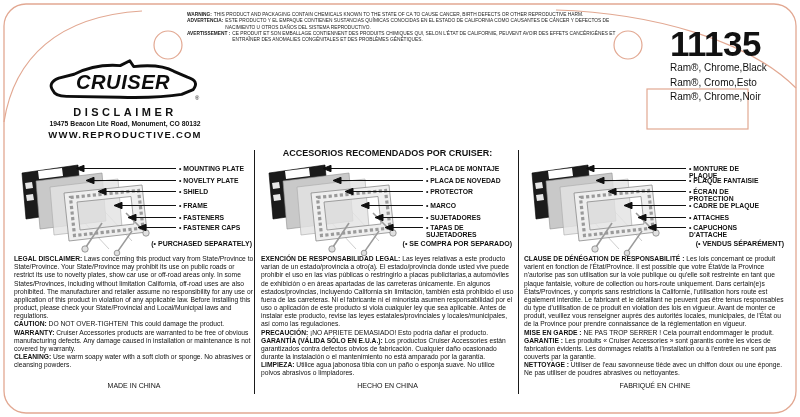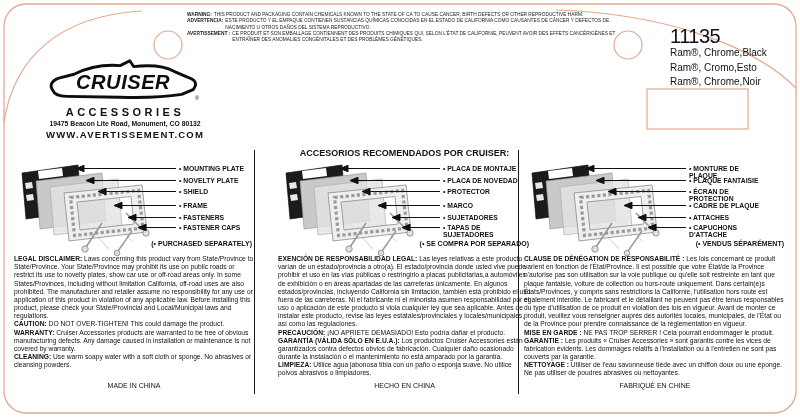--- a/index.html
+++ b/index.html
@@ -14,27 +14,27 @@
   .wtext{flex:1;}
 
   
   .brand{position:absolute;left:30px;top:56px;width:190px;text-align:center;}
   .brand-sub{font-weight:bold;font-size:11px;letter-spacing:3.5px;margin-top:-2px;}
   .brand-addr{font-weight:bold;font-size:6.8px;margin-top:2px;}
   .brand-web{font-weight:bold;font-size:9.5px;letter-spacing:1.2px;margin-top:2px;}
 
   
   .product{position:absolute;left:670px;top:26px;width:120px;}
-  .model{font-size:20px;font-weight:normal;letter-spacing:-0.5px;line-height:1;}
+  .model{font-size:35px;font-weight:bold;letter-spacing:-0.5px;line-height:1;}
   .variant{font-size:10px;line-height:1.45;}
 
   
   .col{position:absolute;top:148px;height:250px;}
   .col-en{left:14px;width:240px;}
-  .col-es{left:278px;width:253px;}
+  .col-es{left:261px;width:253px;}
   .col-fr{left:524px;width:262px;}
   .col-header{margin:0;font-size:9px;font-weight:bold;text-align:center;white-space:nowrap;}
   .diagram{position:absolute;left:0;top:13px;width:240px;height:100px;}
   .dsvg{position:absolute;left:0;top:0;width:240px;height:100px;}
   .part{position:absolute;left:165px;font-size:6.8px;font-weight:bold;line-height:1.08;max-width:80px;}
   .part::before{content:"• ";}
   .footnote{position:absolute;top:92px;right:2px;font-size:7px;font-weight:bold;}
   .legal{position:absolute;left:0;right:0;top:107px;font-size:6.7px;line-height:1.22;}
   .legal p{margin:0;}
   .madein{position:absolute;left:0;right:0;top:234px;text-align:center;font-size:7px;}
@@ -106,23 +106,23 @@
       <span class="wtext">CE PRODUIT ET SON EMBALLAGE CONTIENNENT DES PRODUITS CHIMIQUES QUI, SELON L'ÉTAT DE CALIFORNIE, PEUVENT AVOIR DES EFFETS CANCÉRIGÈNES ET ENTRAÎNER DES ANOMALIES CONGÉNITALES ET DES PROBLÈMES GÉNÉTIQUES.</span>
     </div>
   </div>
 
   <div class="brand">
     <svg width="170" height="48" viewBox="0 0 170 50">
       <path d="M10,36 Q4,28 16,23 L32,19 Q54,8 80,10 L90,5 L94,11 Q122,8 136,16 L150,22 Q163,26 156,35 L144,40 Q120,44 80,43 L24,42 Q12,42 10,36 Z" fill="#ffffff" stroke="#0d0d0d" stroke-width="3" stroke-linejoin="round"></path>
       <text x="83" y="34" text-anchor="middle" font-family="Liberation Sans, sans-serif" font-size="21" font-weight="bold" font-style="italic" letter-spacing="0.5" fill="#0d0d0d">CRUISER</text>
       <text x="158" y="46" font-family="Liberation Sans, sans-serif" font-size="6" fill="#0d0d0d">®</text>
     </svg>
-    <div class="brand-sub">ACCESSORIES</div>
+    <div class="brand-sub">DISCLAIMER</div>
     <div class="brand-addr">19475 Beacon Lite Road, Monument, CO 80132</div>
-    <div class="brand-web">WWW.AVERTISSEMENT.COM</div>
+    <div class="brand-web">WWW.REPRODUCTIVE.COM</div>
   </div>
 
   <div class="product">
     <div class="model">11135</div>
     <div class="variant">Ram®, Chrome,Black</div>
     <div class="variant">Ram®, Cromo,Esto</div>
     <div class="variant">Ram®, Chrome,Noir</div>
   </div>
 
   <div class="divider div1"></div>

